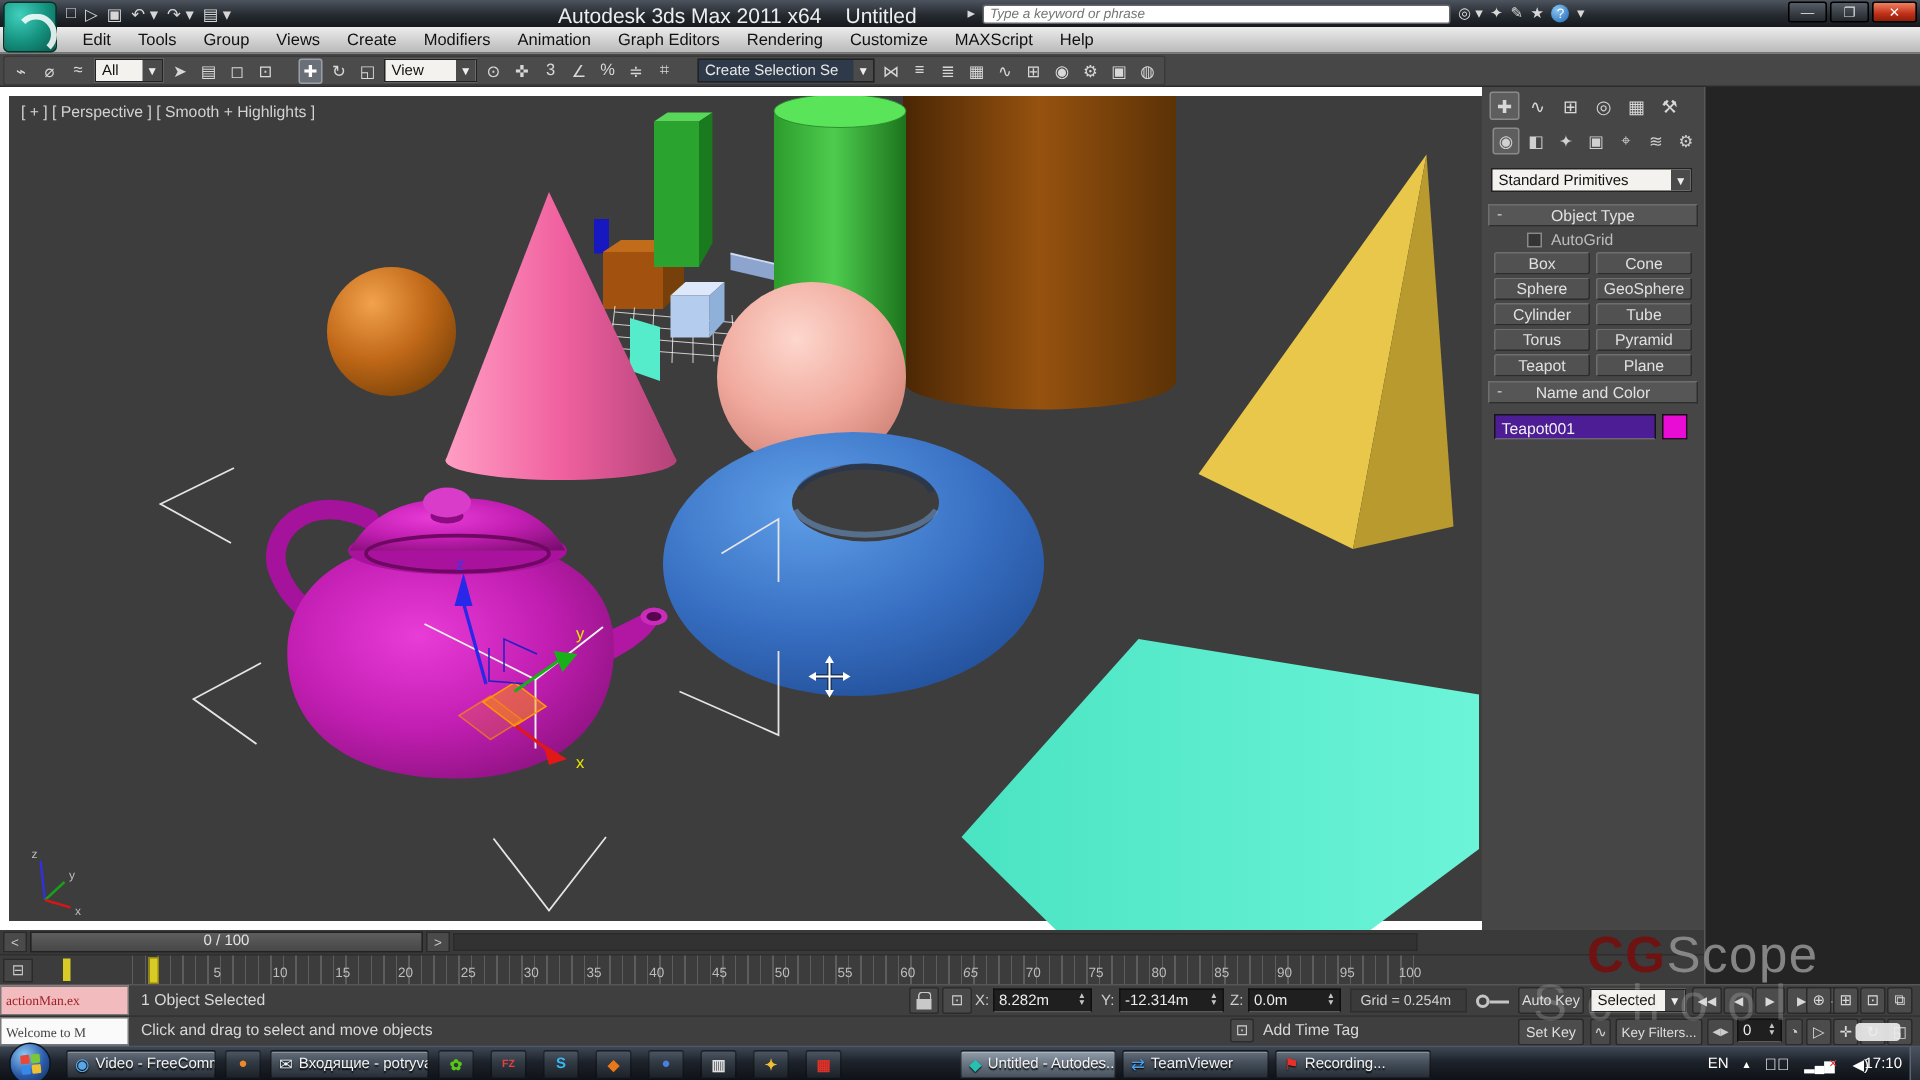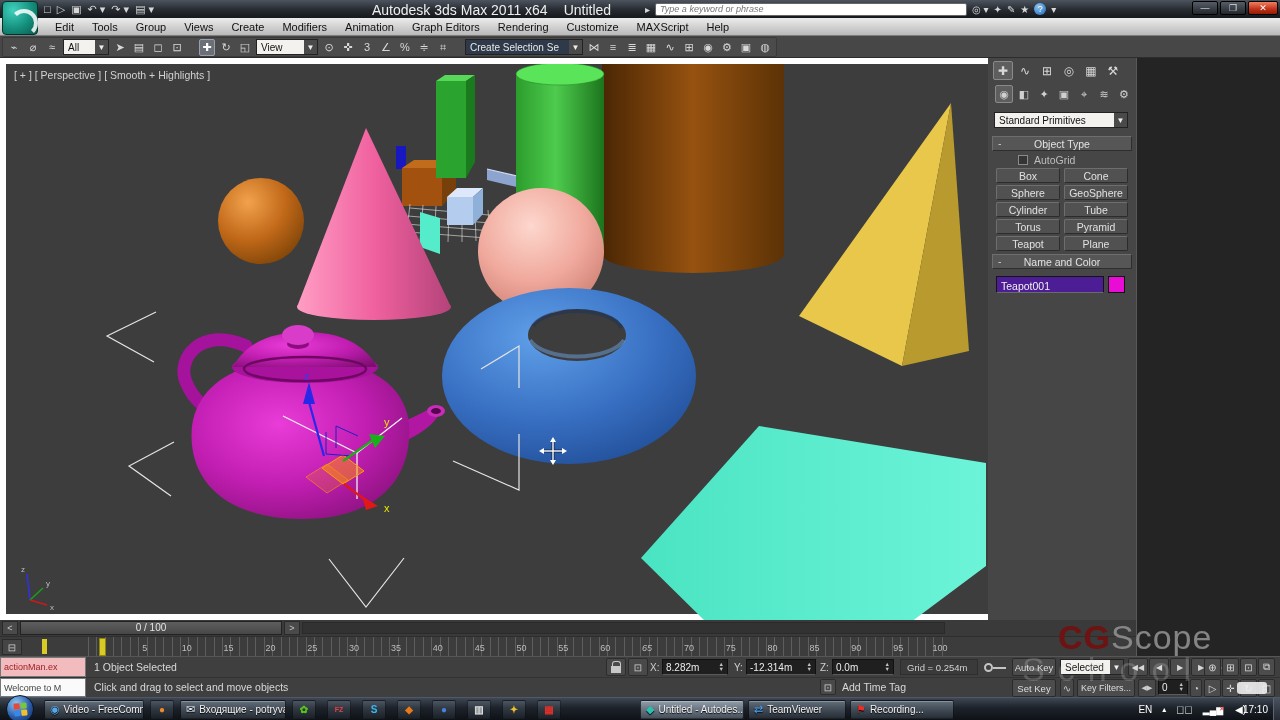--- a/index.html
+++ b/index.html
@@ -95,21 +95,21 @@
   .ruler-labels{position:absolute;left:103px;top:0;width:837px;height:20px}
   .tick-label{position:absolute;top:6px;transform:translateX(-50%);font-size:9px;color:#bdbdbd}
   .timemarker{position:absolute;left:99px;top:1px;width:7px;height:18px;background:#d9cb25;border:1px solid #8f8510}
   .keymark{position:absolute;left:42px;top:2px;width:5px;height:15px;background:#d9cb25}
 
   
   .srow{position:absolute;left:0;width:1280px;background:#3f3f3f;font-size:10px;color:#d6d6d6}
   .srow1{top:656px;height:21px;border-top:1px solid #565656}
   .srow2{top:677px;height:20px;border-top:1px solid #333}
   .listener{position:absolute;left:0;top:0;width:86px;height:100%;
-    font-family:Liberation Sans, sans-serif;font-size:9px;display:flex;align-items:center;padding:0 3px}
+    font-family:Liberation Serif, serif;font-size:9px;display:flex;align-items:center;padding:0 3px}
   .listener.pink{background:#f2bcbe;color:#a02028;border:1px solid #777}
   .listener.white{background:#fafafa;color:#444;border:1px solid #777}
   .stext{position:absolute;top:4px;font-size:10.5px;color:#d8d8d8}
   .sqbtn{position:absolute;top:1px;width:20px;height:18px;background:#494949;border:1px solid #2c2c2c;border-radius:2px;
     display:flex;align-items:center;justify-content:center;color:#ccc;font-size:10px}
   .numfield{position:absolute;top:2px;height:16px;background:#1f1f1f;border:1px solid #111;border-bottom-color:#5a5a5a;
     color:#ececec;font-size:10px;display:flex;align-items:center;padding:0 3px}
   .numfield .val{flex:1;white-space:nowrap}
   .spin{display:flex;flex-direction:column;justify-content:center;font-size:5.5px;line-height:5px;color:#c4c4c4;margin-left:2px}
   .coordlabel{position:absolute;top:5px;font-size:10px;color:#cfcfcf}

